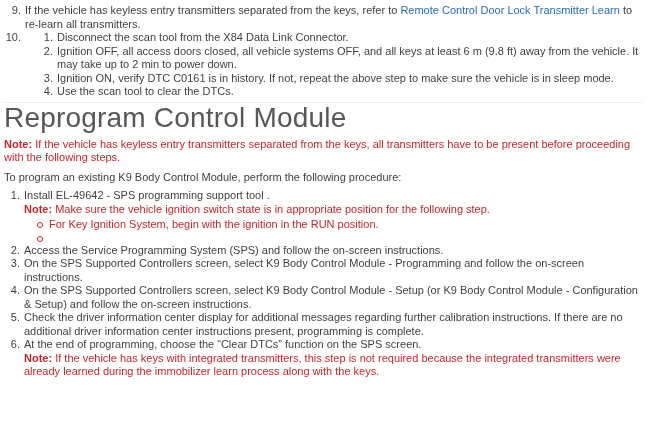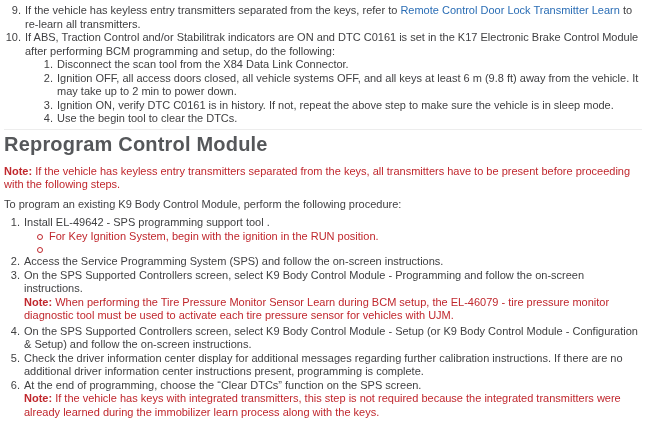--- a/index.html
+++ b/index.html
@@ -18,21 +18,21 @@
   .num.pn { flex:0 0 16px; }
   .num.sn { flex:0 0 10px; }
   .content { flex:1 1 auto; min-width:0; }
 
   .sublist { margin-left:18px; }
 
   a.doclink { color:#2a6db5; text-decoration:none; cursor:pointer; }
 
   .hrule { border-top:1px solid #ededed; margin-top:3px; }
   h1.section-title {
-    font-size:20px; line-height:25px; font-weight:700;
+    font-size:28px; line-height:25px; font-weight:400;
     color:#55575a; margin:2px 0 4px 0; letter-spacing:0.2px;
   }
   .note-red { color:#c0272d; }
   .note-label { font-weight:bold; color:#c0272d; }
   .section-note { margin:8px 0 6px 0; }
   .intro { margin:2px 0 5px 0; }
 
   .step-note { margin:0 0 2px 0; }
   .bullets { margin:0 0 2px 13px; }
   .bullet-row { display:flex; align-items:flex-start; }
@@ -49,56 +49,56 @@
   <div>
 
     <div class="row">
       <div class="num">9.</div>
       <div class="content"><span>If the vehicle has keyless entry transmitters separated from the keys, refer to </span><a class="doclink">Remote Control Door Lock Transmitter Learn</a><span> to re-learn all transmitters.</span></div>
     </div>
 
     <div class="row">
       <div class="num">10.</div>
       <div class="content">
-        <div>If ABS, Traction Control and/or Stabilitrak indicators are ON and DTC C0161 is set in the K17 Electronic Brake Control Module after performing BCM programming and setup, do the following:</div>
         <div class="sublist">
           <div class="row">
             <div class="num sn">1.</div>
             <div class="content">Disconnect the scan tool from the X84 Data Link Connector.</div>
           </div>
           <div class="row">
             <div class="num sn">2.</div>
             <div class="content">Ignition OFF, all access doors closed, all vehicle systems OFF, and all keys at least 6 m (9.8 ft) away from the vehicle. It may take up to 2 min to power down.</div>
           </div>
           <div class="row">
             <div class="num sn">3.</div>
             <div class="content">Ignition ON, verify DTC C0161 is in history. If not, repeat the above step to make sure the vehicle is in sleep mode.</div>
           </div>
           <div class="row">
             <div class="num sn">4.</div>
-            <div class="content">Use the begin tool to clear the DTCs.</div>
+            <div class="content">Use the scan tool to clear the DTCs.</div>
           </div>
         </div>
       </div>
     </div>
   </div>
 
   <div class="hrule"></div>
   <h1 class="section-title">Reprogram Control Module</h1>
 
   <div class="section-note note-red"><span class="note-label">Note:</span><span> If the vehicle has keyless entry transmitters separated from the keys, all transmitters have to be present before proceeding with the following steps.</span></div>
 
   <div class="intro">To program an existing K9 Body Control Module, perform the following procedure:</div>
 
   <div>
 
     <div class="row">
       <div class="num pn">1.</div>
       <div class="content">
         <div>Install EL-49642 - SPS programming support tool .</div>
+        <div class="step-note note-red"><span class="note-label">Note:</span><span> Make sure the vehicle ignition switch state is in appropriate position for the following step.</span></div>
         <div class="bullets">
           <div class="bullet-row">
             <span class="circle"></span>
             <span class="note-red">For Key Ignition System, begin with the ignition in the RUN position.</span>
           </div>
           <div class="bullet-row">
             <span class="circle"></span>
           </div>
         </div>
       </div>
@@ -106,21 +106,20 @@
 
     <div class="row">
       <div class="num pn">2.</div>
       <div class="content">Access the Service Programming System (SPS) and follow the on-screen instructions.</div>
     </div>
 
     <div class="row">
       <div class="num pn">3.</div>
       <div class="content">
         <div>On the SPS Supported Controllers screen, select K9 Body Control Module - Programming and follow the on-screen instructions.</div>
-        <div class="step-note note-red"><span class="note-label">Note:</span><span> When performing the Tire Pressure Monitor Sensor Learn during BCM setup, the EL-46079 - tire pressure monitor diagnostic tool must be used to activate each tire pressure sensor for vehicles with UJM.</span></div>
       </div>
     </div>
 
     <div class="row">
       <div class="num pn">4.</div>
       <div class="content">On the SPS Supported Controllers screen, select K9 Body Control Module - Setup (or K9 Body Control Module - Configuration &amp; Setup) and follow the on-screen instructions.</div>
     </div>
 
     <div class="row">
       <div class="num pn">5.</div>

